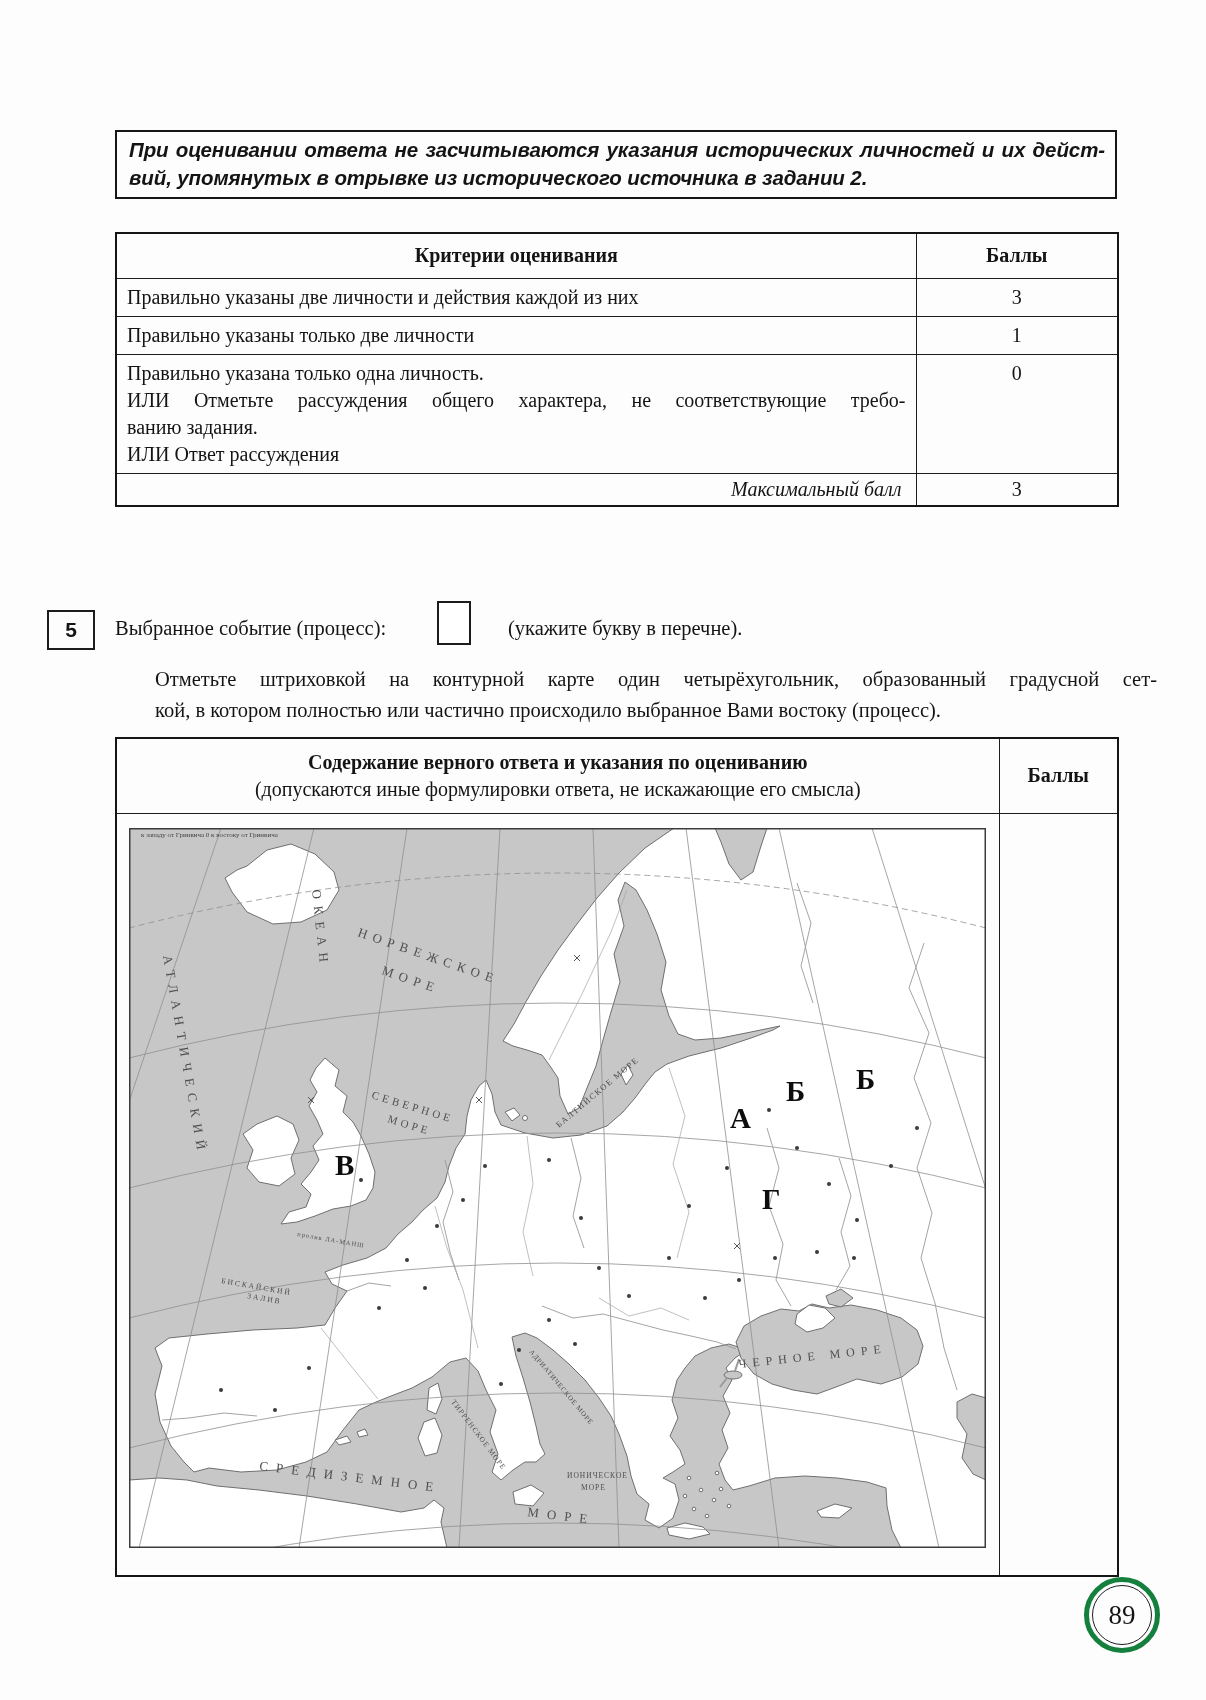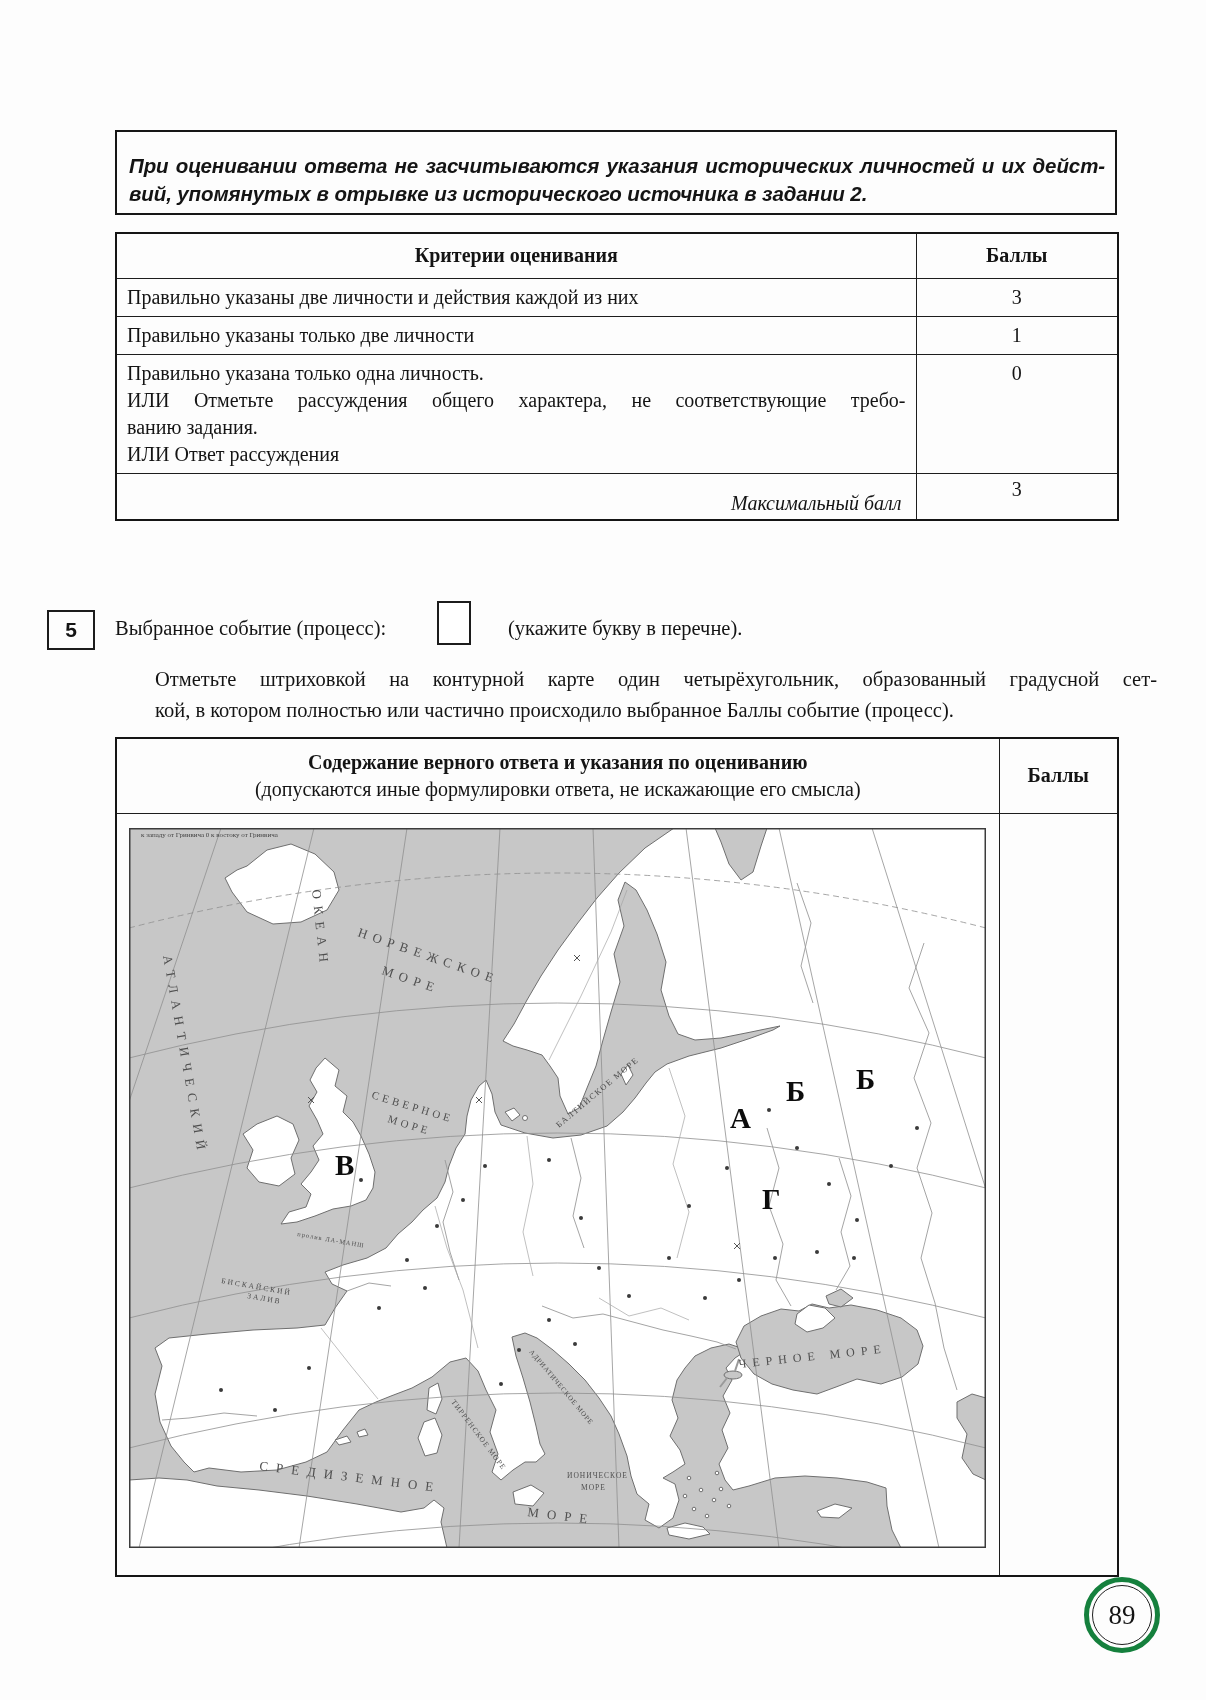--- a/index.html
+++ b/index.html
@@ -1,35 +1,35 @@
 <!DOCTYPE html>
 <html><head>
 <meta charset="utf-8">
 <style>
   html,body{margin:0;padding:0;}
   body{width:1206px;height:1700px;position:relative;background:#fdfdfd;
        font-family:"Liberation Serif",serif;color:#141414;}
   .abs{position:absolute;}
   
   .notice{left:115px;top:130px;width:1002px;box-sizing:border-box;
-    border:2.5px solid #161616;padding:20px 10px 5px 12px;
+    border:2.5px solid #161616;padding:4px 10px 5px 12px;
     font-family:"Liberation Sans",sans-serif;font-weight:bold;font-style:italic;
     font-size:20.5px;line-height:28px;letter-spacing:-0.1px;}
   .stretch{text-align:justify;text-align-last:justify;}
   
   table{border-collapse:collapse;table-layout:fixed;width:1002px;}
   table.crit{left:115px;top:232px;}
   table.ans{left:115px;top:737px;}
   .abs-table{position:absolute;}
   td,th{border:1.6px solid #1d1d1d;font-size:20px;line-height:27px;
     padding:5px 10px;vertical-align:top;box-sizing:border-box;}
   table{border:2.5px solid #151515;}
   th{font-weight:bold;text-align:center;vertical-align:middle;}
   td.pts{text-align:center;}
-  td.maxlbl{font-style:italic;text-align:right;padding-right:14px;padding-top:16px;padding-bottom:2px;}
+  td.maxlbl{font-style:italic;text-align:right;padding-right:14px;padding-top:2px;padding-bottom:2px;}
   tr.hdr th{height:45px;}
   .ans-hdr-title{font-weight:bold;}
   .ans-hdr-sub{font-weight:normal;}
   td.map-cell{padding:14px 12px 10px 12px;}
   
   .tasknum{left:47px;top:610px;width:48px;height:40px;border:2.5px solid #1c1c1c;
     box-sizing:border-box;display:flex;align-items:center;justify-content:center;
     font-family:"Liberation Sans",sans-serif;font-weight:bold;font-size:21px;}
   .prompt1{left:115px;top:617px;font-size:20.5px;}
   .ansbox{left:437px;top:601px;width:34px;height:44px;border:2px solid #1c1c1c;
@@ -89,21 +89,21 @@
 
 <div class="abs tasknum">
   <span>5</span>
 </div>
 <div class="abs prompt1">Выбранное событие (процесс):</div>
 <div class="abs ansbox"></div>
 <div class="abs prompt2">(укажите букву в перечне).</div>
 
 <div class="abs instr">
   <div class="stretch">Отметьте штриховкой на контурной карте один четырёхугольник, образованный градусной сет-</div>
-  <div>кой, в котором полностью или частично происходило выбранное Баллы событие (процесс).</div>
+  <div>кой, в котором полностью или частично происходило выбранное Вами востоку (процесс).</div>
 </div>
 
 <table class="ans abs-table">
   <colgroup>
       <col style="width:883px">
       <col style="width:119px">
     </colgroup>
   <tbody>
       <tr style="height:75px;">
     <th>

